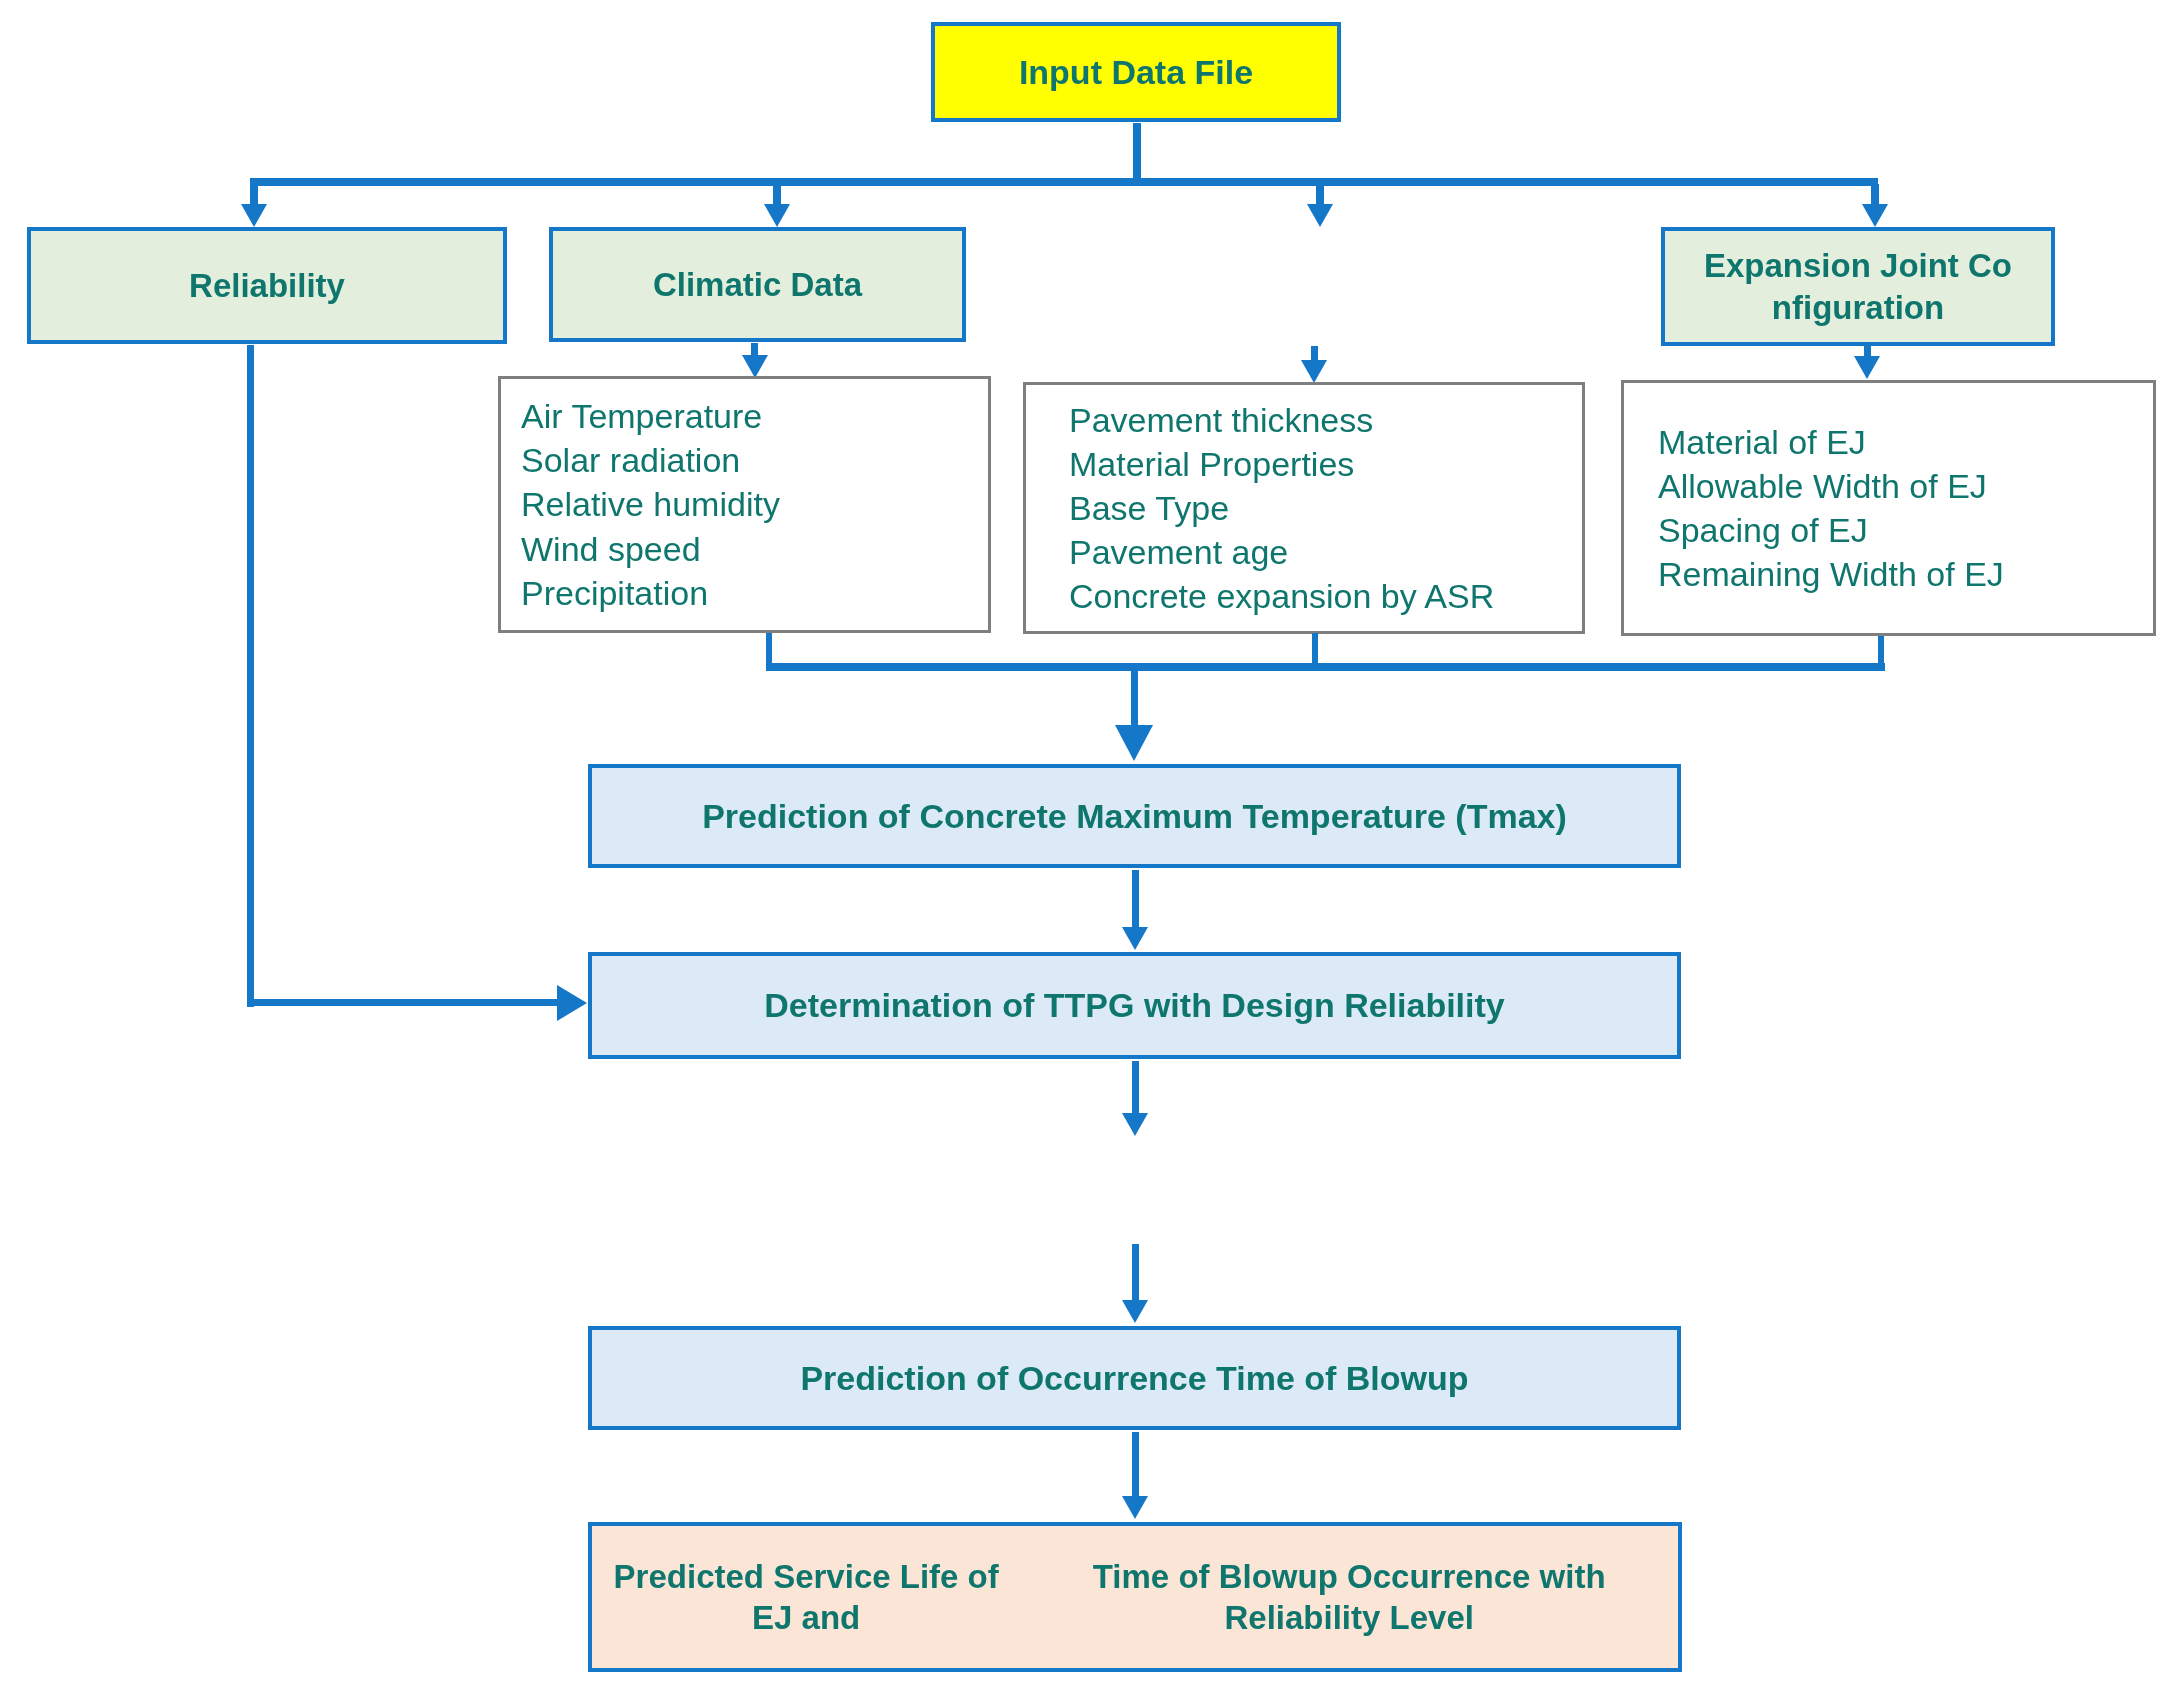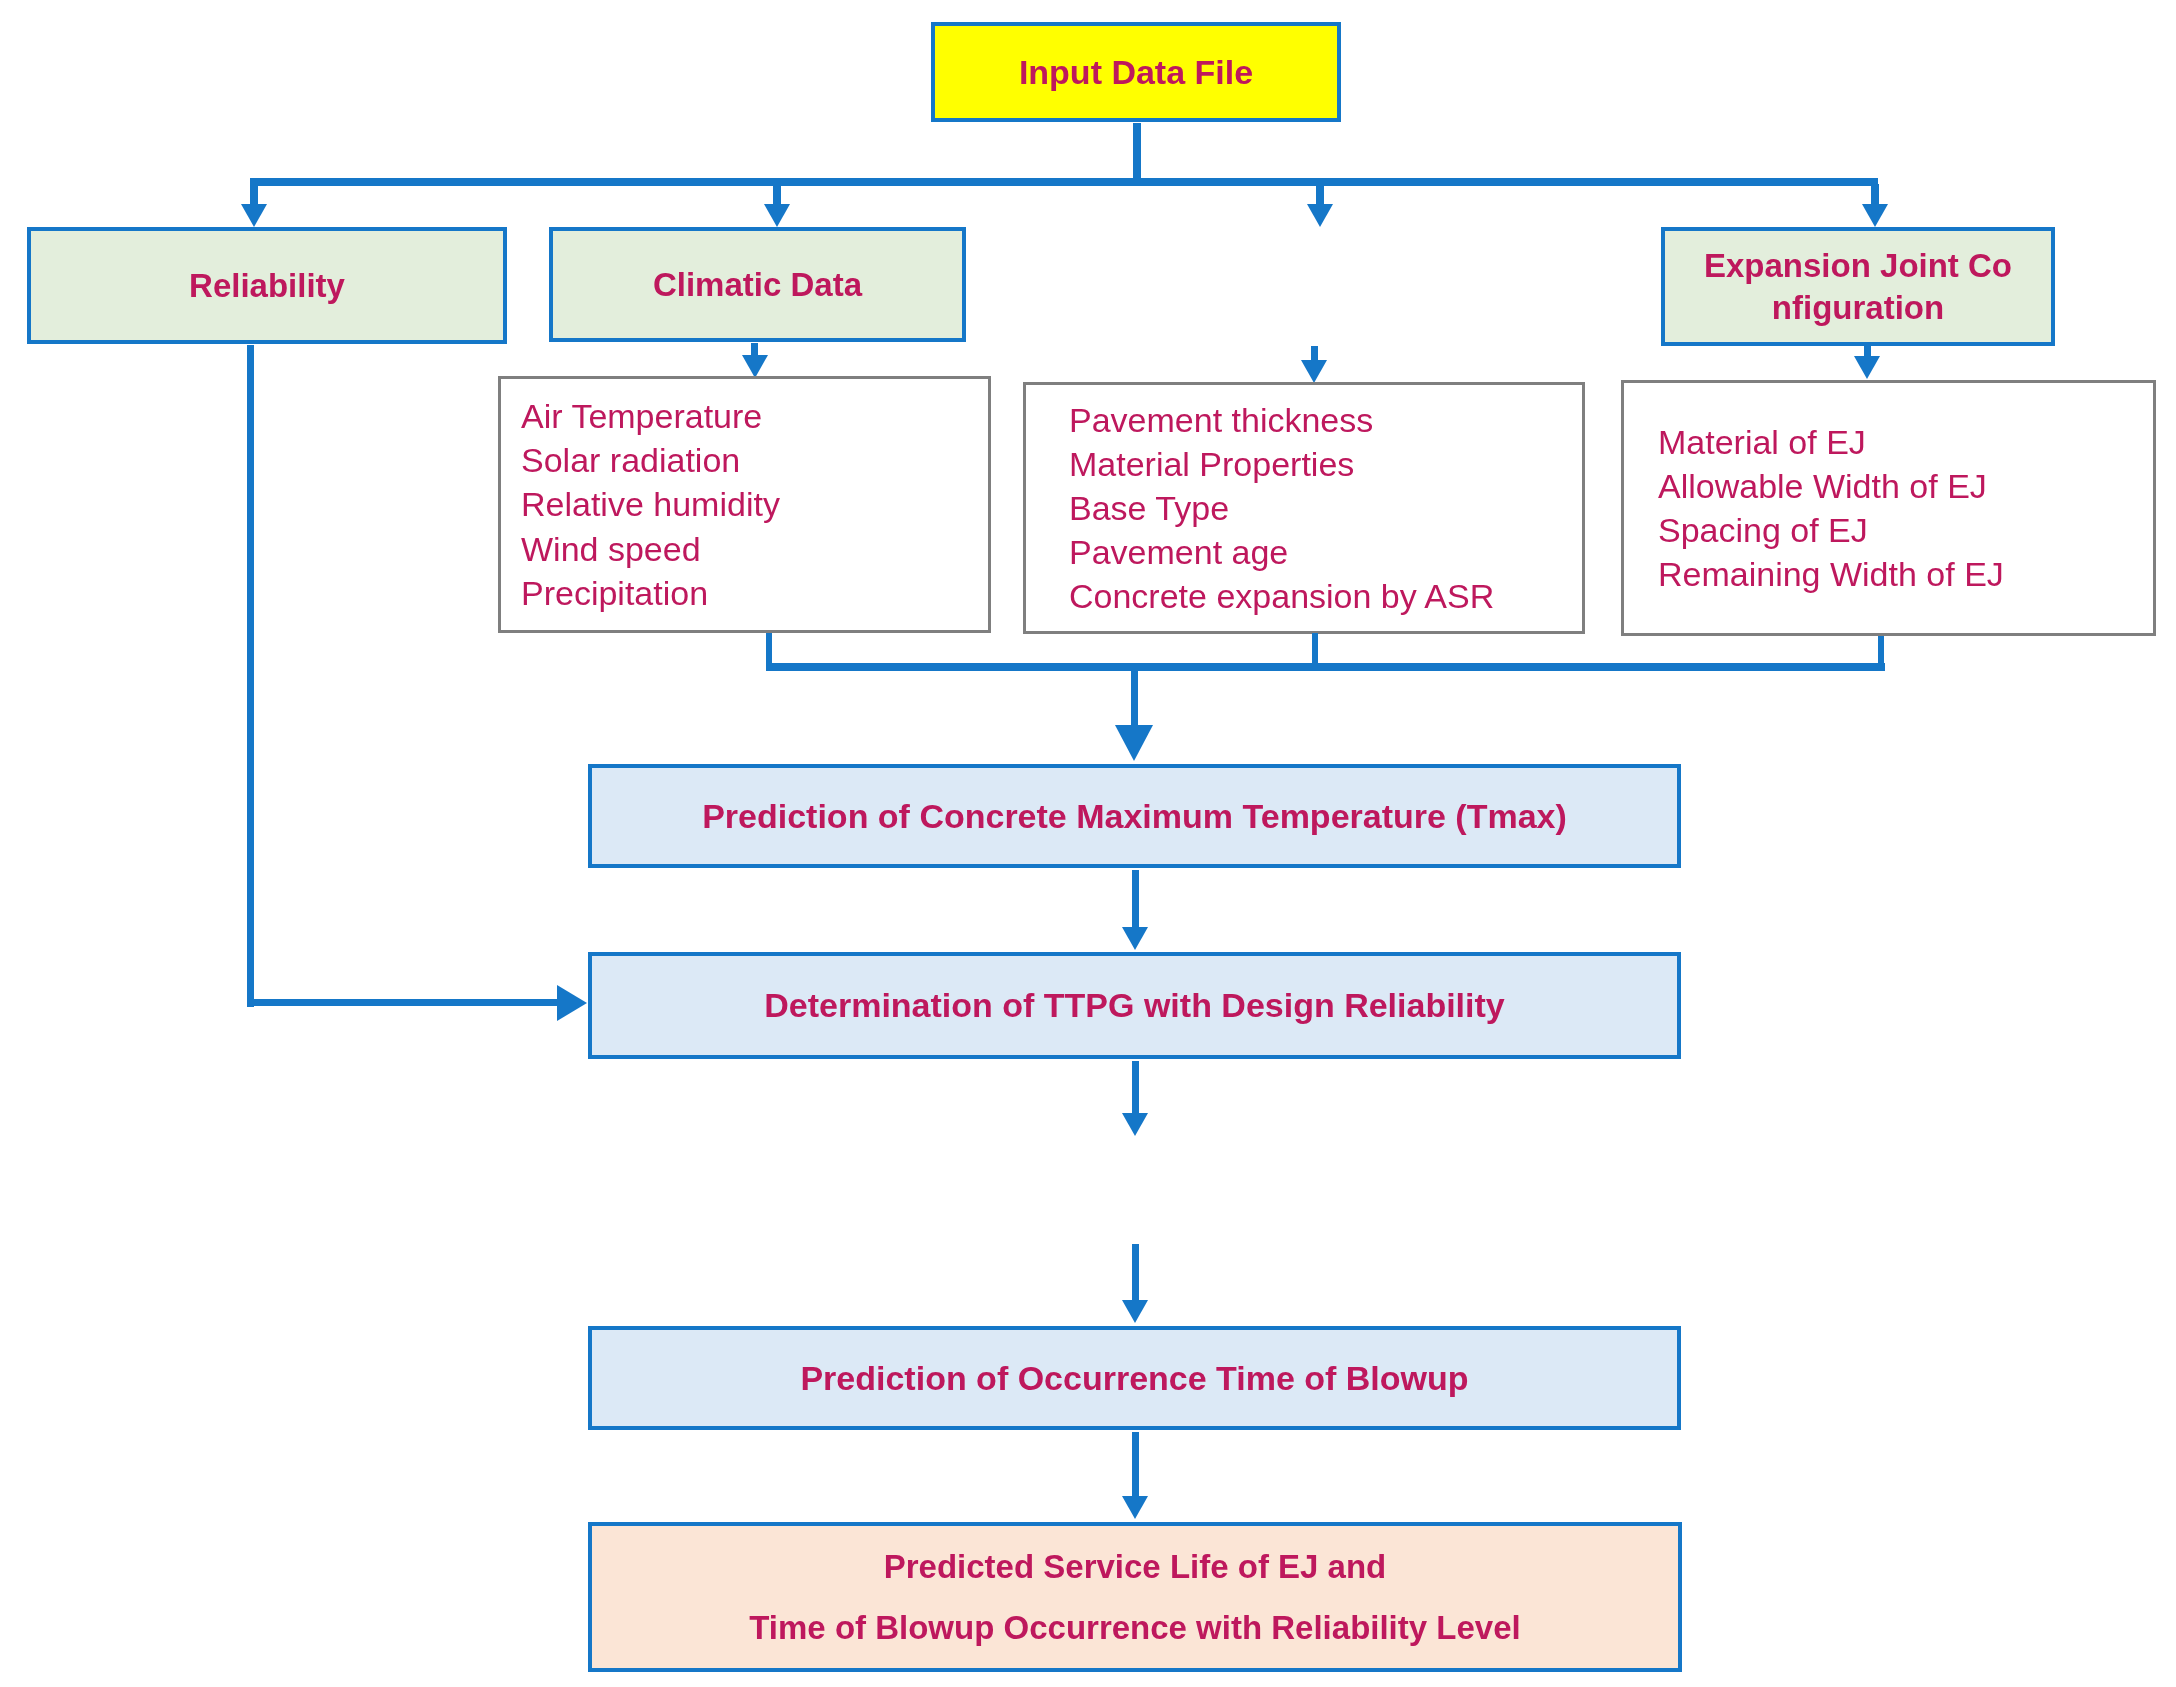--- a/index.html
+++ b/index.html
@@ -1,21 +1,21 @@
 <!DOCTYPE html>
 <html style="font-size:14.3px"><head>
 <meta charset="utf-8">
 <style>
   html,body{margin:0;padding:0;background:#ffffff;}
   #canvas{
     position:relative;
     width:2176px;height:1687px;
     background:#ffffff;
     font-family:"Liberation Sans","DejaVu Sans",sans-serif;
-    color:#be185d;
+    color:#0f766e;
     overflow:hidden;
   }
   .box{
     position:absolute;
     box-sizing:border-box;
     display:flex;
     align-items:center;
     justify-content:center;
     text-align:center;
     font-weight:bold;
@@ -44,21 +44,21 @@
   }
   .process-box{
     background:#DCE9F6;
     border:4.5px solid #1577C8;
     font-size:34px;
   }
   .result-box{
     background:#FBE5D6;
     border:4.5px solid #1577C8;
     font-size:33px;
-    flex-direction:column;
+    flex-direction:row;
     justify-content:space-evenly;
   }
   .line{
     position:absolute;
     background:#1577C8;
   }
   .tri{
     position:absolute;
     width:0;height:0;
   }

